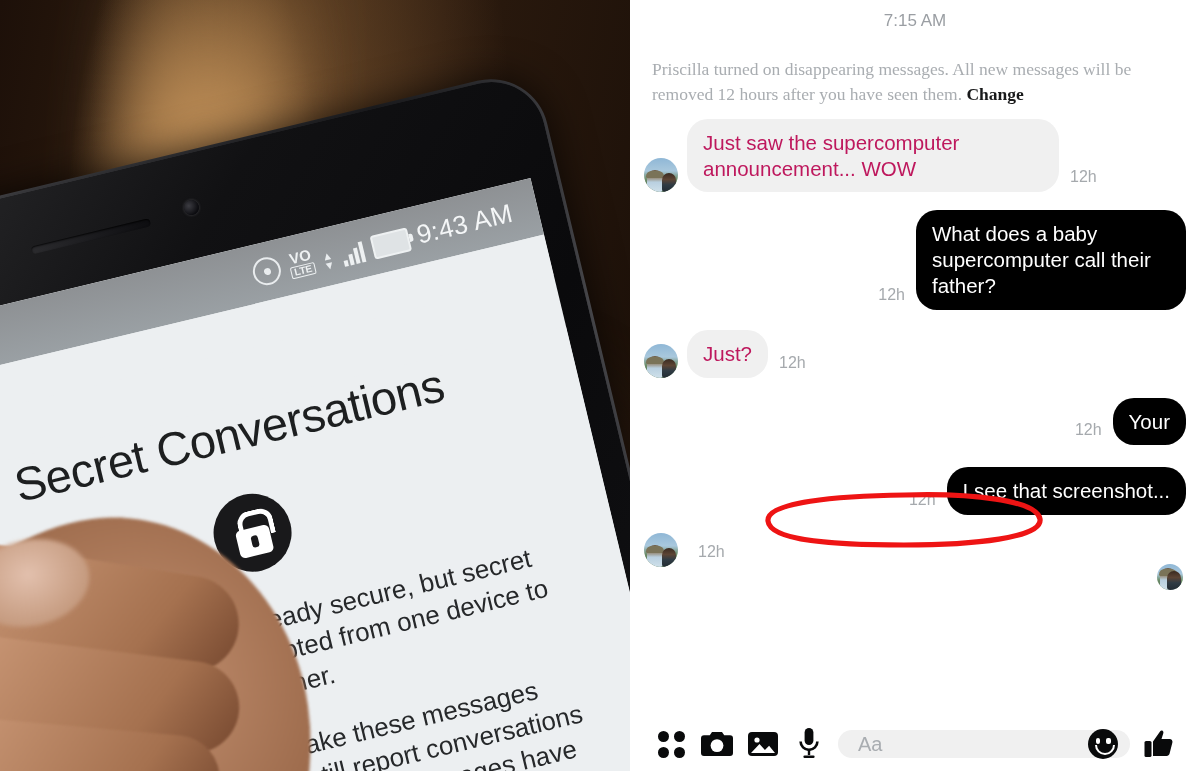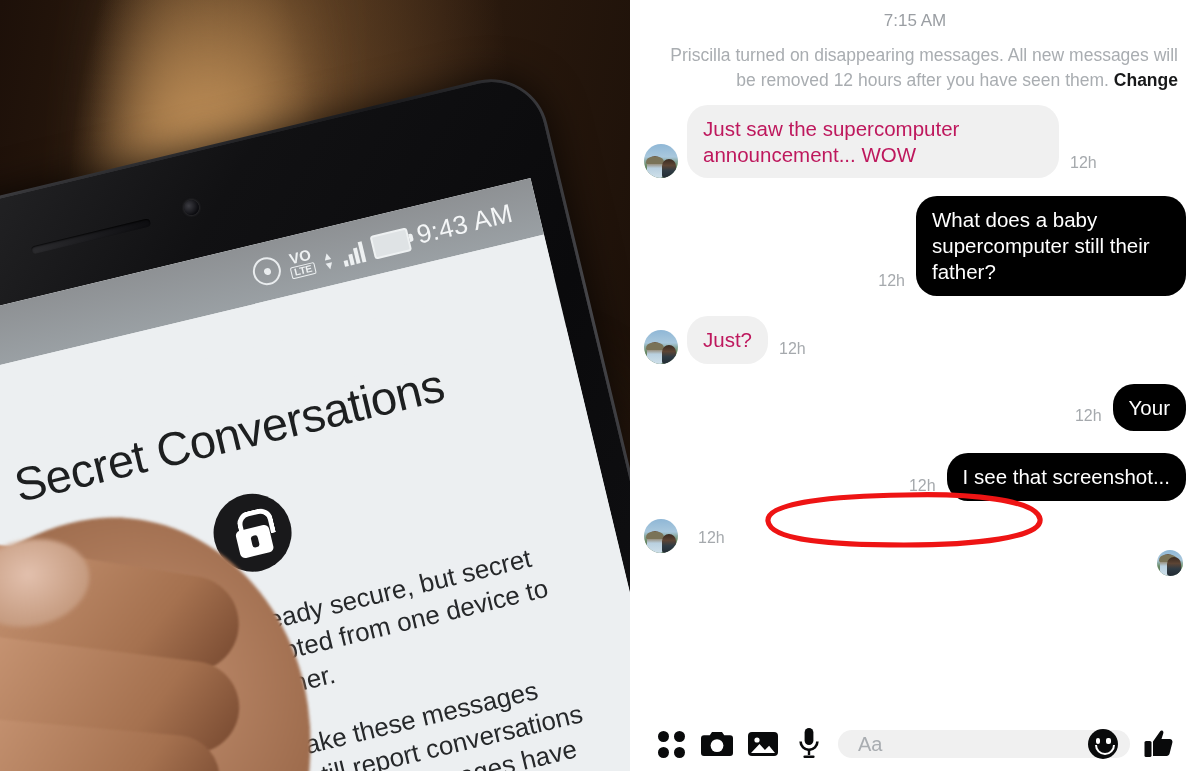--- a/index.html
+++ b/index.html
@@ -75,21 +75,21 @@
      border-radius:50px;filter:blur(1.2px);}
   .f1{left:-60px;top:560px;width:300px;height:96px;transform:rotate(9deg);}
   .f2{left:-70px;top:648px;width:310px;height:92px;transform:rotate(7deg);}
   .f3{left:-80px;top:726px;width:300px;height:86px;transform:rotate(5deg);}
   .thumbnail-nail{position:absolute;left:-30px;top:540px;width:120px;height:86px;border-radius:50%;
      background:radial-gradient(ellipse at 50% 40%,#e2c0ad,#b98b6c);filter:blur(2px);transform:rotate(-12deg);}
 
   
   .chat{position:absolute;left:630px;top:8px;width:570px;height:771px;background:#fff;}
   .ts-top{text-align:center;color:#9a9ea3;font-size:17px;padding-top:3px;}
-  .sysnote{margin:12px 22px 0;text-align:right;color:#a9adb1;font-size:17.5px;line-height:1.42;}
+  .sysnote{margin:26px 22px 0;text-align:left;color:#a9adb1;font-size:17.5px;line-height:1.42;font-family:Liberation Serif, serif;}
   .sysnote b{color:#18191a;font-weight:bold;}
 
   .row{display:flex;align-items:flex-end;padding:0 14px;margin-top:12px;}
   .row.me{justify-content:flex-end;}
   .avatar{width:34px;height:34px;border-radius:50%;flex:0 0 34px;margin-right:9px;overflow:hidden;
      background:linear-gradient(180deg,#8fb7d6 0%,#a9c8dd 38%,#6d8d6a 62%,#4c6b4a 100%);position:relative;}
   .avatar .h1{position:absolute;left:3px;bottom:0;width:16px;height:22px;border-radius:8px 8px 3px 3px;
      background:linear-gradient(180deg,#6b5a45 0%,#8d7a5f 30%,#b9d0e0 55%,#cfe0ea 100%);}
   .avatar .h1:after{content:"";position:absolute;left:-1px;top:1px;width:18px;height:7px;border-radius:7px 7px 2px 2px;background:#7a7358;}
   .avatar .h2{position:absolute;right:2px;bottom:0;width:14px;height:19px;border-radius:7px 7px 3px 3px;
@@ -194,21 +194,21 @@
       <div class="avatar">
           <span class="h1"></span>
           <span class="h2"></span>
         </div>
       <div class="bubble them">Just saw the supercomputer announcement... WOW</div>
       <div class="tstamp">12h</div>
     </div>
 
     <div class="row me" style="margin-top:18px;">
       <div class="tstamp">12h</div>
-      <div class="bubble me" style="max-width:238px;">What does a baby supercomputer still their father?</div>
+      <div class="bubble me" style="max-width:238px;">What does a baby supercomputer call their father?</div>
     </div>
 
     <div class="row" style="margin-top:20px;">
       <div class="avatar">
           <span class="h1"></span>
           <span class="h2"></span>
         </div>
       <div class="bubble them">Just?</div>
       <div class="tstamp">12h</div>
     </div>

